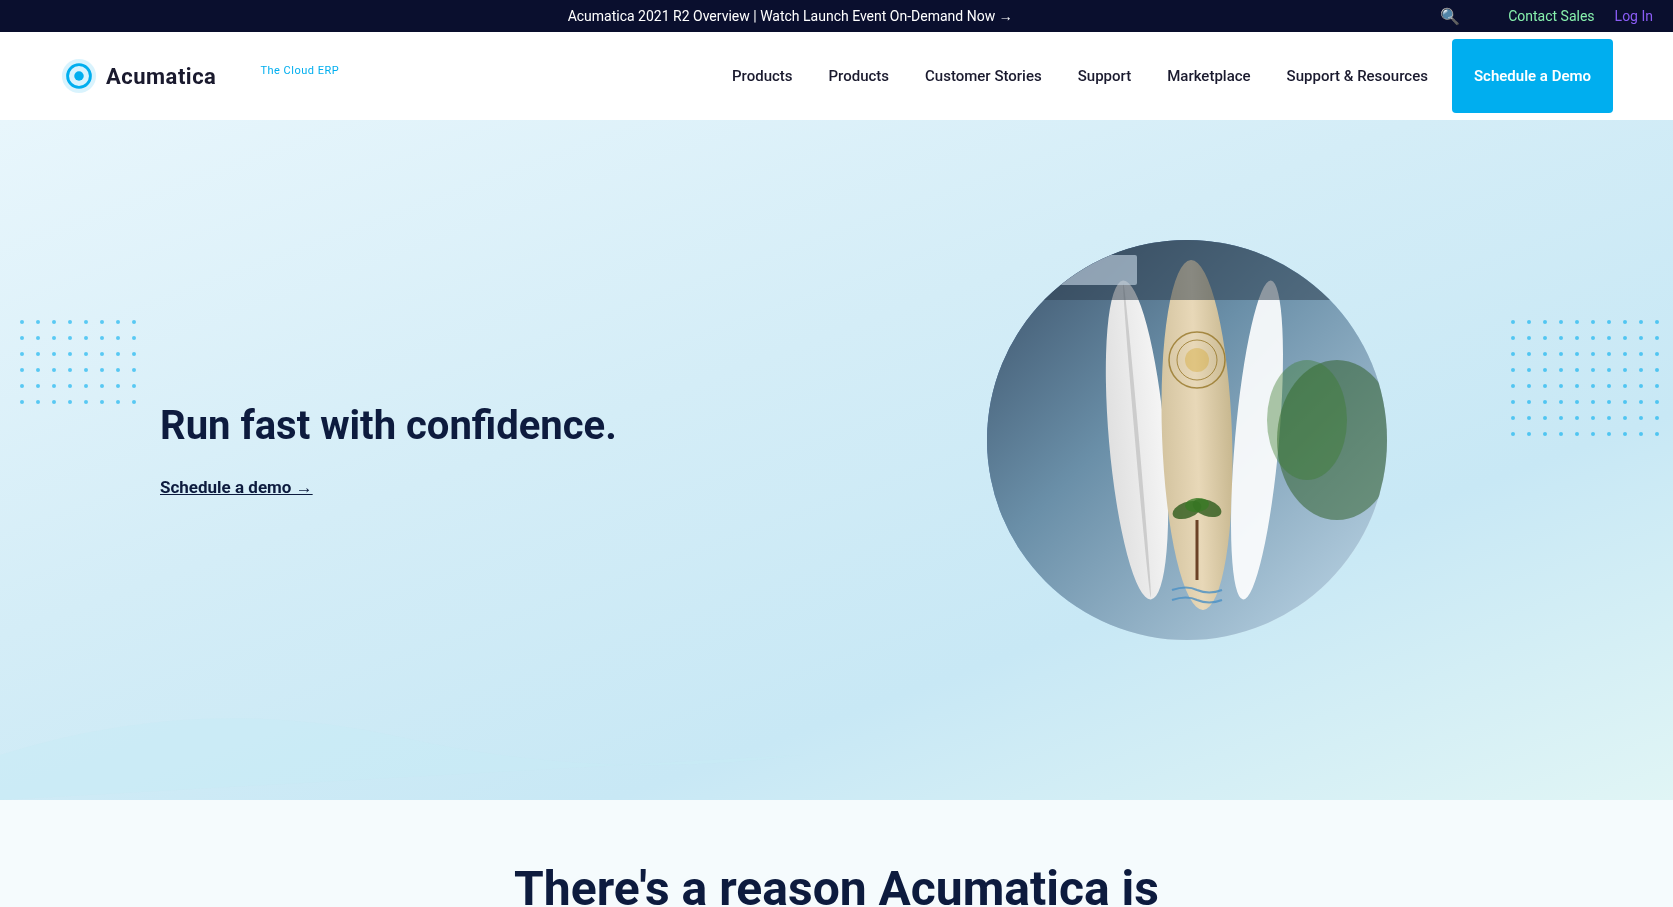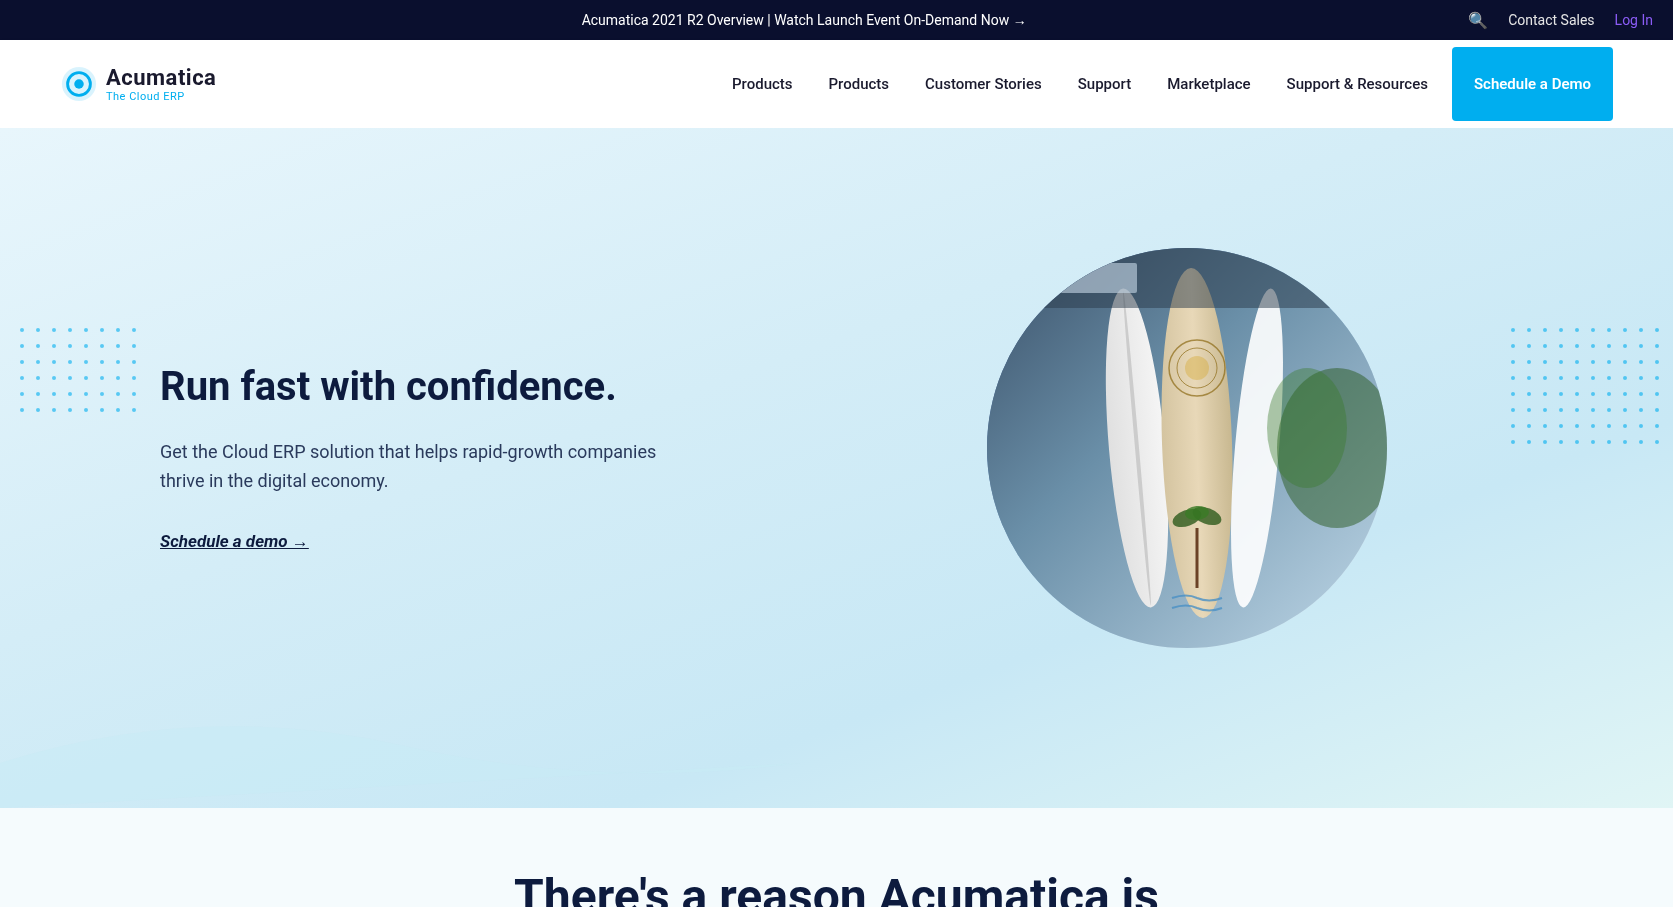--- a/index.html
+++ b/index.html
@@ -17,21 +17,21 @@
     
     .top-banner {
       background-color: #0a0f2e;
       color: #ffffff;
       text-align: center;
       padding: 10px 20px;
       font-size: 14px;
       display: flex;
       align-items: center;
       justify-content: space-between;
-      height: 40px;
+      height: 32px;
     }
 
     .top-banner-center {
       flex: 1;
       text-align: center;
     }
 
     .top-banner-right {
       display: flex;
       align-items: center;
@@ -68,21 +68,22 @@
     }
 
     .logo-icon {
       width: 38px;
       height: 38px;
       margin-right: 8px;
     }
 
     .logo-text-area {
       display: flex;
-      flex-direction: column;
+      flex-direction: row;
+      gap: 44px;
     }
 
     .logo-text-main {
       font-size: 22px;
       font-weight: 700;
       color: #1a1a2e;
       letter-spacing: 0.5px;
     }
 
     .logo-text-sub {
@@ -163,21 +164,20 @@
 
     .hero-cta {
       color: #0d1b3e;
       font-size: 17px;
       font-weight: 700;
       text-decoration: underline;
       cursor: pointer;
       display: inline-flex;
       align-items: center;
       gap: 6px;
-      font-style: italic;
     }
 
     .hero-right {
       flex: 1;
       display: flex;
       justify-content: center;
       align-items: center;
       position: relative;
       z-index: 2;
     }
@@ -269,21 +269,21 @@
 </head>
 <body>
 
 <div class="top-banner">
   <div style="width: 120px;"></div>
   <div class="top-banner-center">
     <a>Acumatica 2021 R2 Overview | Watch Launch Event On-Demand Now →</a>
   </div>
   <div class="top-banner-right">
     <span class="search-icon-banner">🔍</span>
-    <a style="color:#e5e5e5;text-decoration:none;font-size:14px;">Contact Sales</a>
+    <a style="color:#86efac;text-decoration:none;font-size:14px;margin-left:28px;">Contact Sales</a>
     <a style="color:#8b5cf6;text-decoration:none;font-size:14px;">Log In</a>
   </div>
 </div>
 
 <header class="header">
   <div class="logo-area">
 
     <svg class="logo-icon" viewBox="0 0 40 40" fill="none" xmlns="http://www.w3.org/2000/svg">
       <circle cx="20" cy="20" r="18" fill="#00aeef" opacity="0.15"></circle>
       <circle cx="20" cy="20" r="12" fill="none" stroke="#00aeef" stroke-width="3"></circle>
@@ -373,21 +373,20 @@
         <div class="dot"></div>
         <div class="dot"></div>
         <div class="dot"></div>
         <div class="dot"></div>
         <div class="dot"></div>
       </div>
   </div>
 
   <div class="hero-left">
     <h1 class="hero-heading">Run fast with confidence.</h1>
-    <p class="hero-subtext">Get the Cloud ERP solution that helps rapid-growth companies thrive in the digital economy.</p>
     <a class="hero-cta">Schedule a demo →</a>
   </div>
 
   <div class="hero-right">
     <div class="circle-image-container">
       <div class="circle-image-inner">
 
         <svg viewBox="0 0 400 400" width="400" height="400" xmlns="http://www.w3.org/2000/svg">
 
           <defs>

